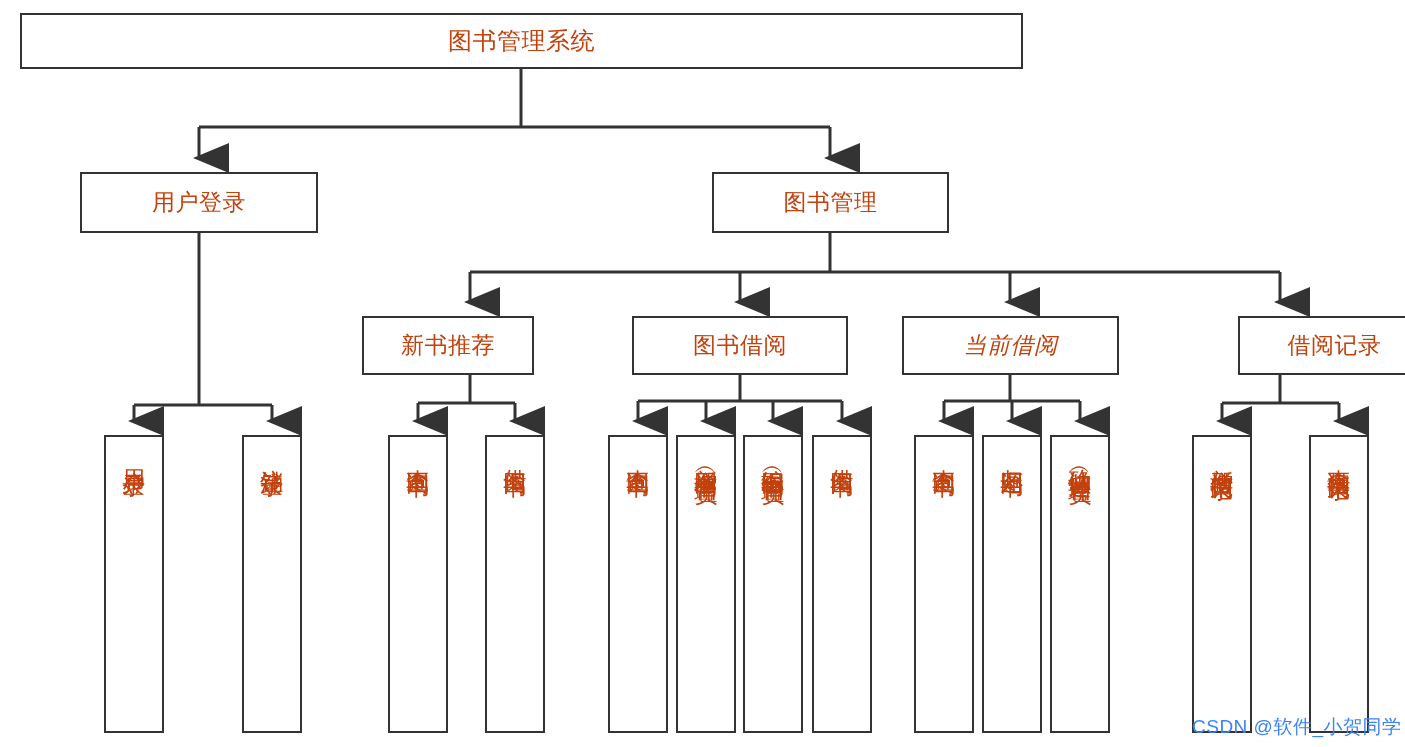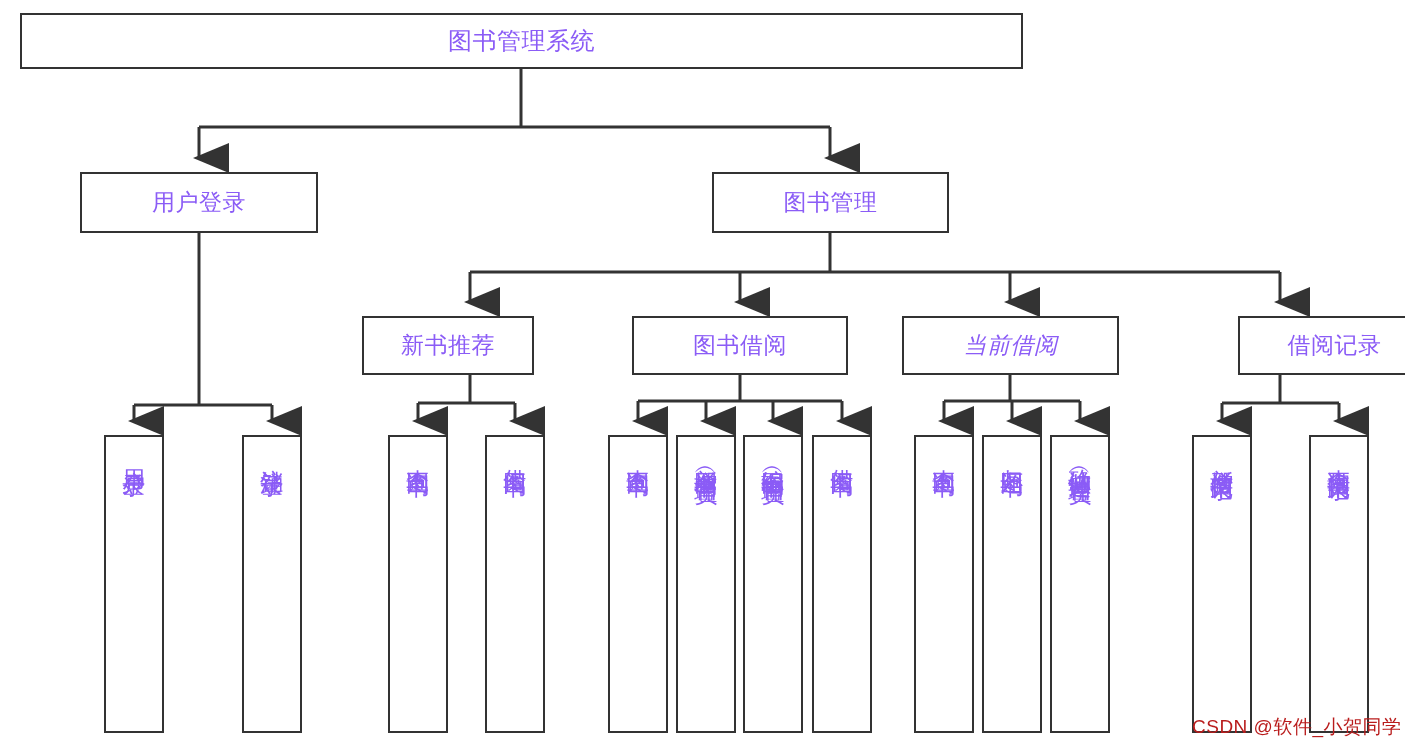--- a/index.html
+++ b/index.html
@@ -27,21 +27,21 @@
     pointer-events: none;
   }
   .node {
     position: absolute;
     box-sizing: border-box;
     background: #ffffff;
     border: 2px solid #333333;
     display: flex;
     align-items: center;
     justify-content: center;
-    color: #8b5cf6;
+    color: #c2410c;
   }
   .node .label {
     display: block;
     text-align: center;
     line-height: 1.18;
     letter-spacing: 0.5px;
   }
   .node.horizontal .label {
     writing-mode: horizontal-tb;
     font-size: 23px;
@@ -54,21 +54,21 @@
     writing-mode: vertical-rl;
     text-orientation: upright;
     font-size: 23px;
     line-height: 1.06;
     letter-spacing: 2px;
     white-space: nowrap;
   }
   .node.root .label { font-size: 24px; }
   .watermark {
     position: absolute;
-    color: #b91c1c;
+    color: #3b82f6;
     font-size: 19px;
     white-space: nowrap;
     letter-spacing: 0.5px;
   }
 </style>
 </head>
 <body>
 
 <div id="diagram-root">
 

